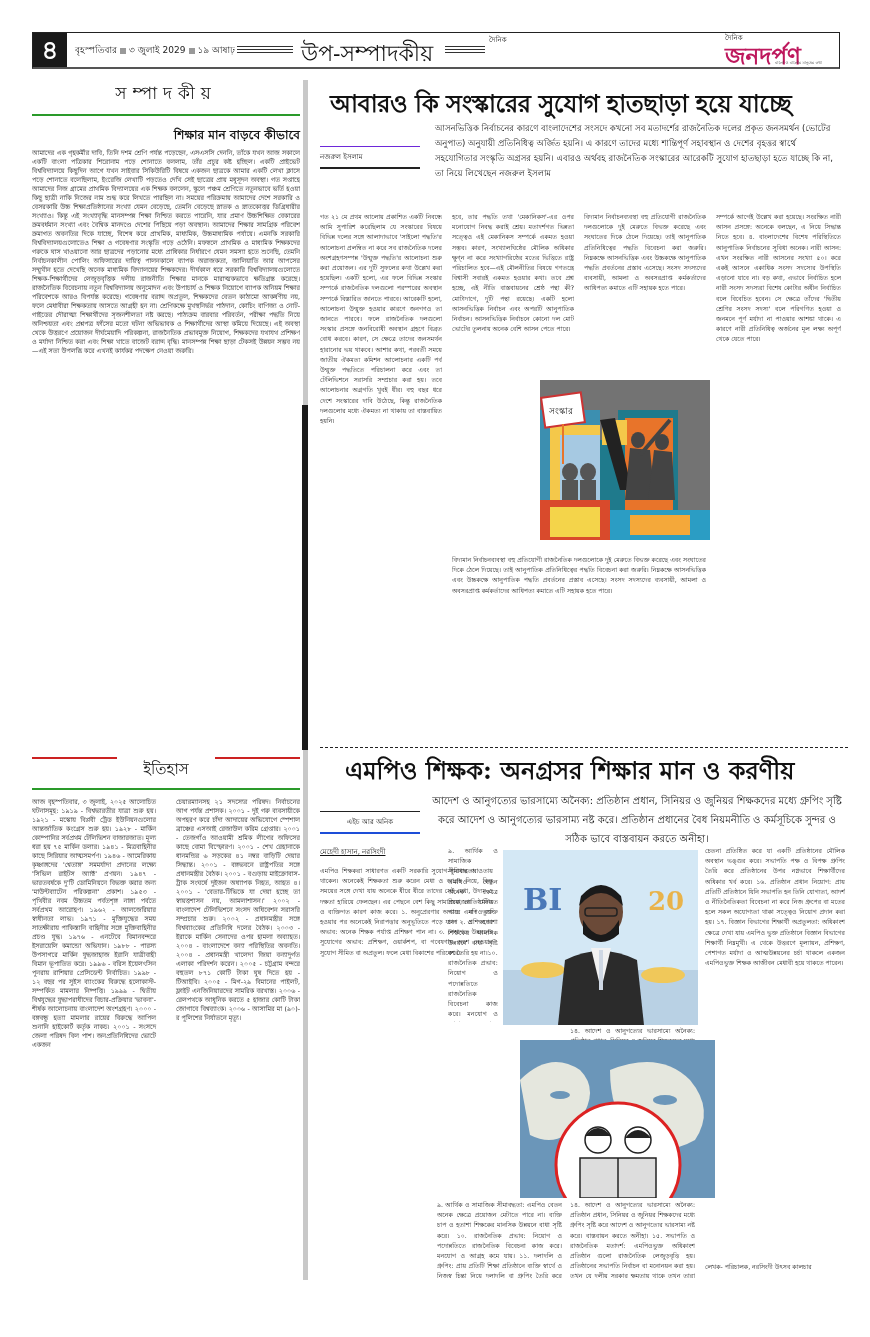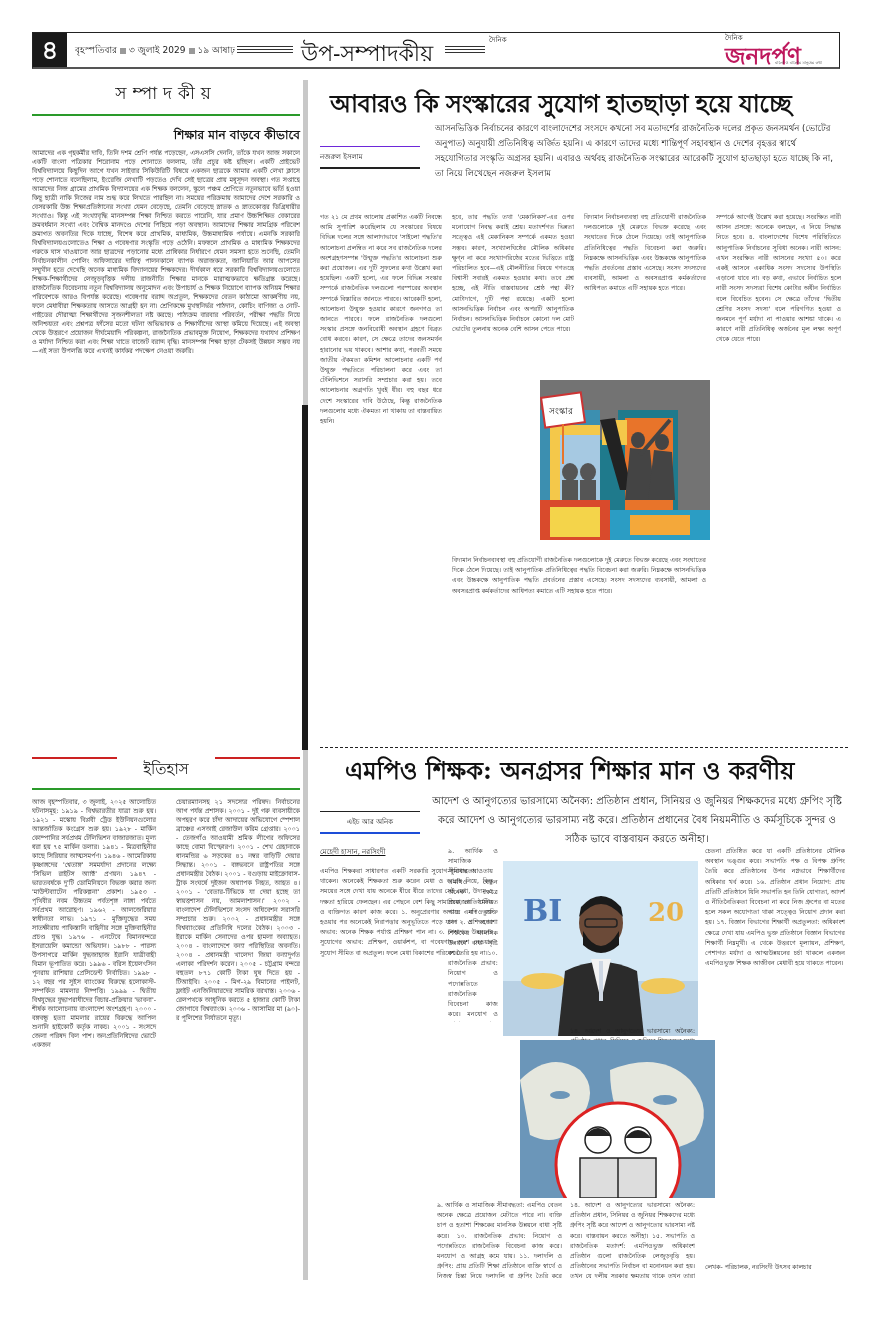--- a/index.html
+++ b/index.html
@@ -34,21 +34,21 @@
   #art1-byline{left:320px;top:146px;width:100px;font-size:7px;border-top:1px solid #6d28d9;border-bottom:2px solid #222;padding:4px 0;}
   #art1-lede{left:435px;top:121px;width:400px;font-size:8.5px;line-height:15px;color:#222;}
   .col{position:absolute;font-size:6.2px;line-height:10.2px;text-align:justify;color:#222;}
   #art1-img{left:540px;top:380px;width:170px;height:160px;background:#737373;}
   #art1-dash{left:320px;top:747px;width:528px;border-top:1px dashed #222;}
 
   
   #art2-title{left:345px;top:752px;font-size:24px;white-space:nowrap;font-family:"DejaVu Serif",serif;font-weight:bold;}
   #art2-byline{left:320px;top:811px;width:100px;text-align:center;font-size:7px;border-top:1px solid #222;border-bottom:2px solid #1d4ed8;padding:4px 0;}
   #art2-lede{left:432px;top:791px;width:410px;font-size:10px;line-height:19px;text-align:center;color:#222;}
-  #photo{left:503px;top:850px;width:195px;height:175px;background:linear-gradient(#cfe4f1,#9ec2da);overflow:hidden;margin-top:11px;}
+  #photo{left:503px;top:850px;width:195px;height:175px;background:linear-gradient(#cfe4f1,#9ec2da);overflow:hidden;}
   #art2-img{left:520px;top:1040px;width:195px;height:158px;background:#6b96b9;overflow:hidden;}
 </style>
 </head>
 <body>
 
 <div id="masthead" class="abs">
   <div id="page-num" class="abs">৪</div>
   <div id="date-line" class="abs">
     <span>বৃহস্পতিবার</span><span class="sq"></span><span>৩ জুলাই 2029</span><span class="sq"></span><span>১৯ আষাঢ় ১৪৩২ বাংলা</span>
   </div>

